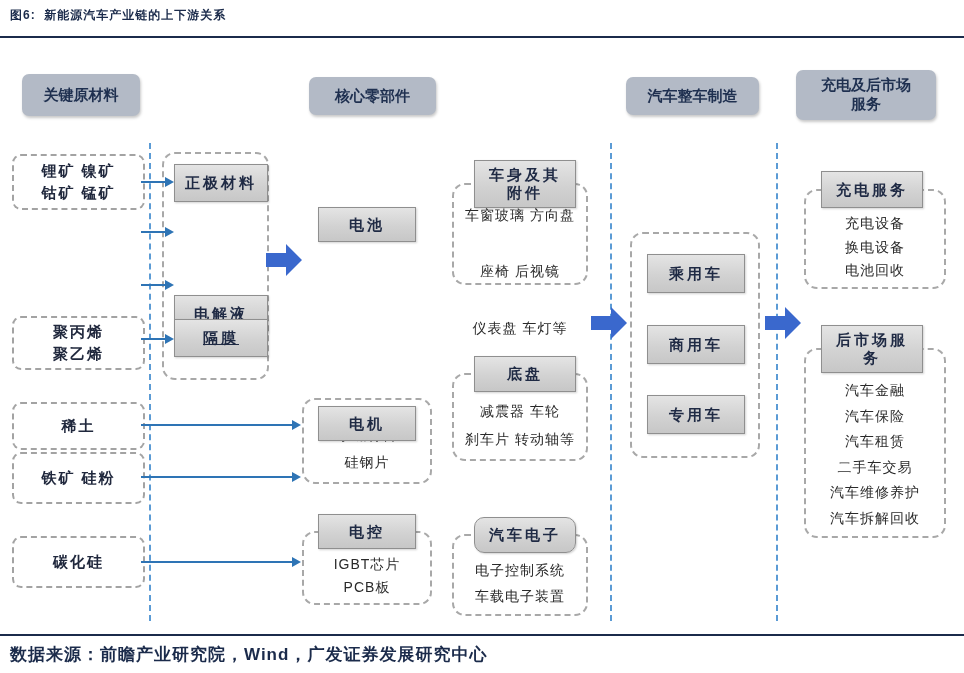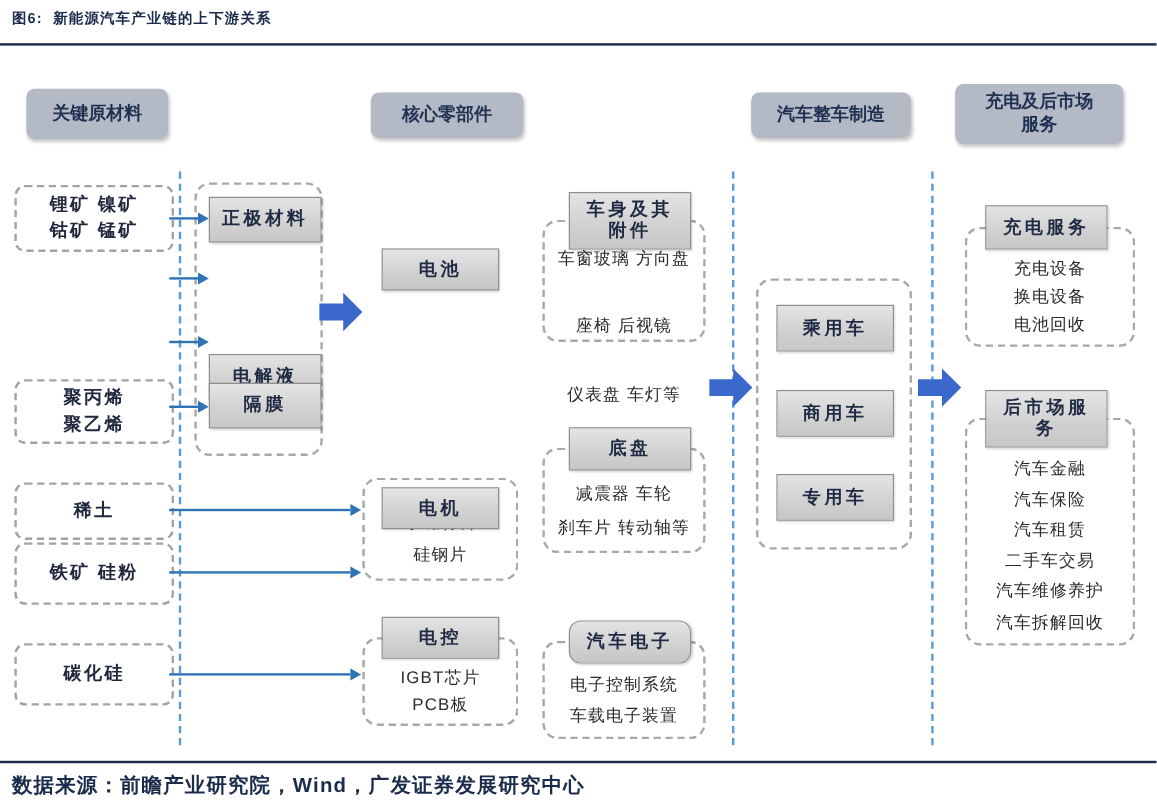--- a/index.html
+++ b/index.html
@@ -70,21 +70,21 @@
 钴矿 锰矿</div>
   <div class="abs dbox" style="left:12px;top:316px;width:129px;height:50px;">聚丙烯
 聚乙烯</div>
   <div class="abs dbox" style="left:12px;top:402px;width:129px;height:44px;">稀土</div>
   <div class="abs dbox" style="left:12px;top:452px;width:129px;height:48px;">铁矿 硅粉</div>
   <div class="abs dbox" style="left:12px;top:536px;width:129px;height:48px;">碳化硅</div>
 
   <div class="abs dcont" style="left:162px;top:152px;width:107px;height:228px;"></div>
   <div class="abs gbox" style="left:174px;top:164px;width:92px;height:36px;">正极材料</div>
   <div class="abs gbox" style="left:174px;top:267px;width:92px;height:36px;margin-top:28px;">电解液</div>
-  <div class="abs gbox" style="left:174px;top:319px;width:92px;height:36px;">隔膜</div>
+  <div class="abs gbox" style="left:174px;top:319px;width:92px;height:36px;text-decoration:underline;">隔膜</div>
 
   <div class="abs tarrow" style="left:141px;top:181px;width:24px;"></div>
   <div class="abs tarrow" style="left:141px;top:231px;width:24px;"></div>
   <div class="abs tarrow" style="left:141px;top:284px;width:24px;"></div>
   <div class="abs tarrow" style="left:141px;top:338px;width:24px;"></div>
 
   <div class="abs tarrow" style="left:141px;top:424px;width:151px;"></div>
   <div class="abs tarrow" style="left:141px;top:476px;width:151px;"></div>
   <div class="abs tarrow" style="left:141px;top:561px;width:151px;"></div>
 

